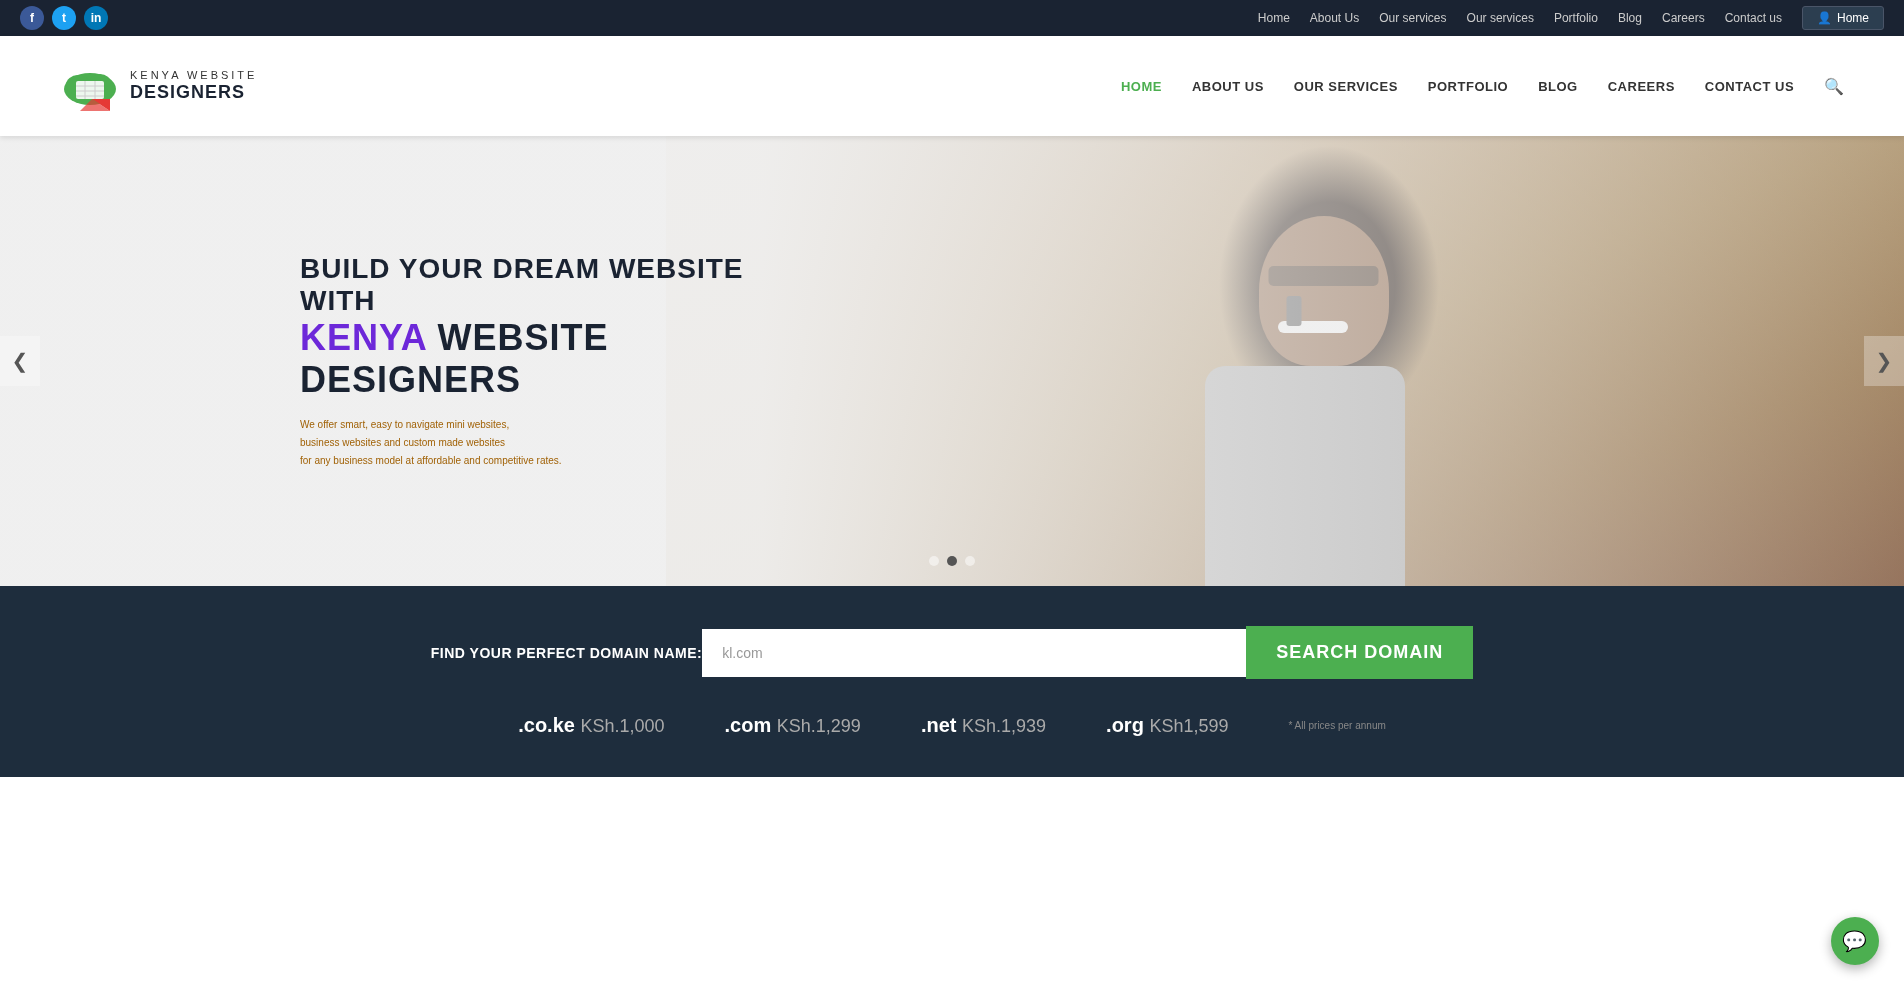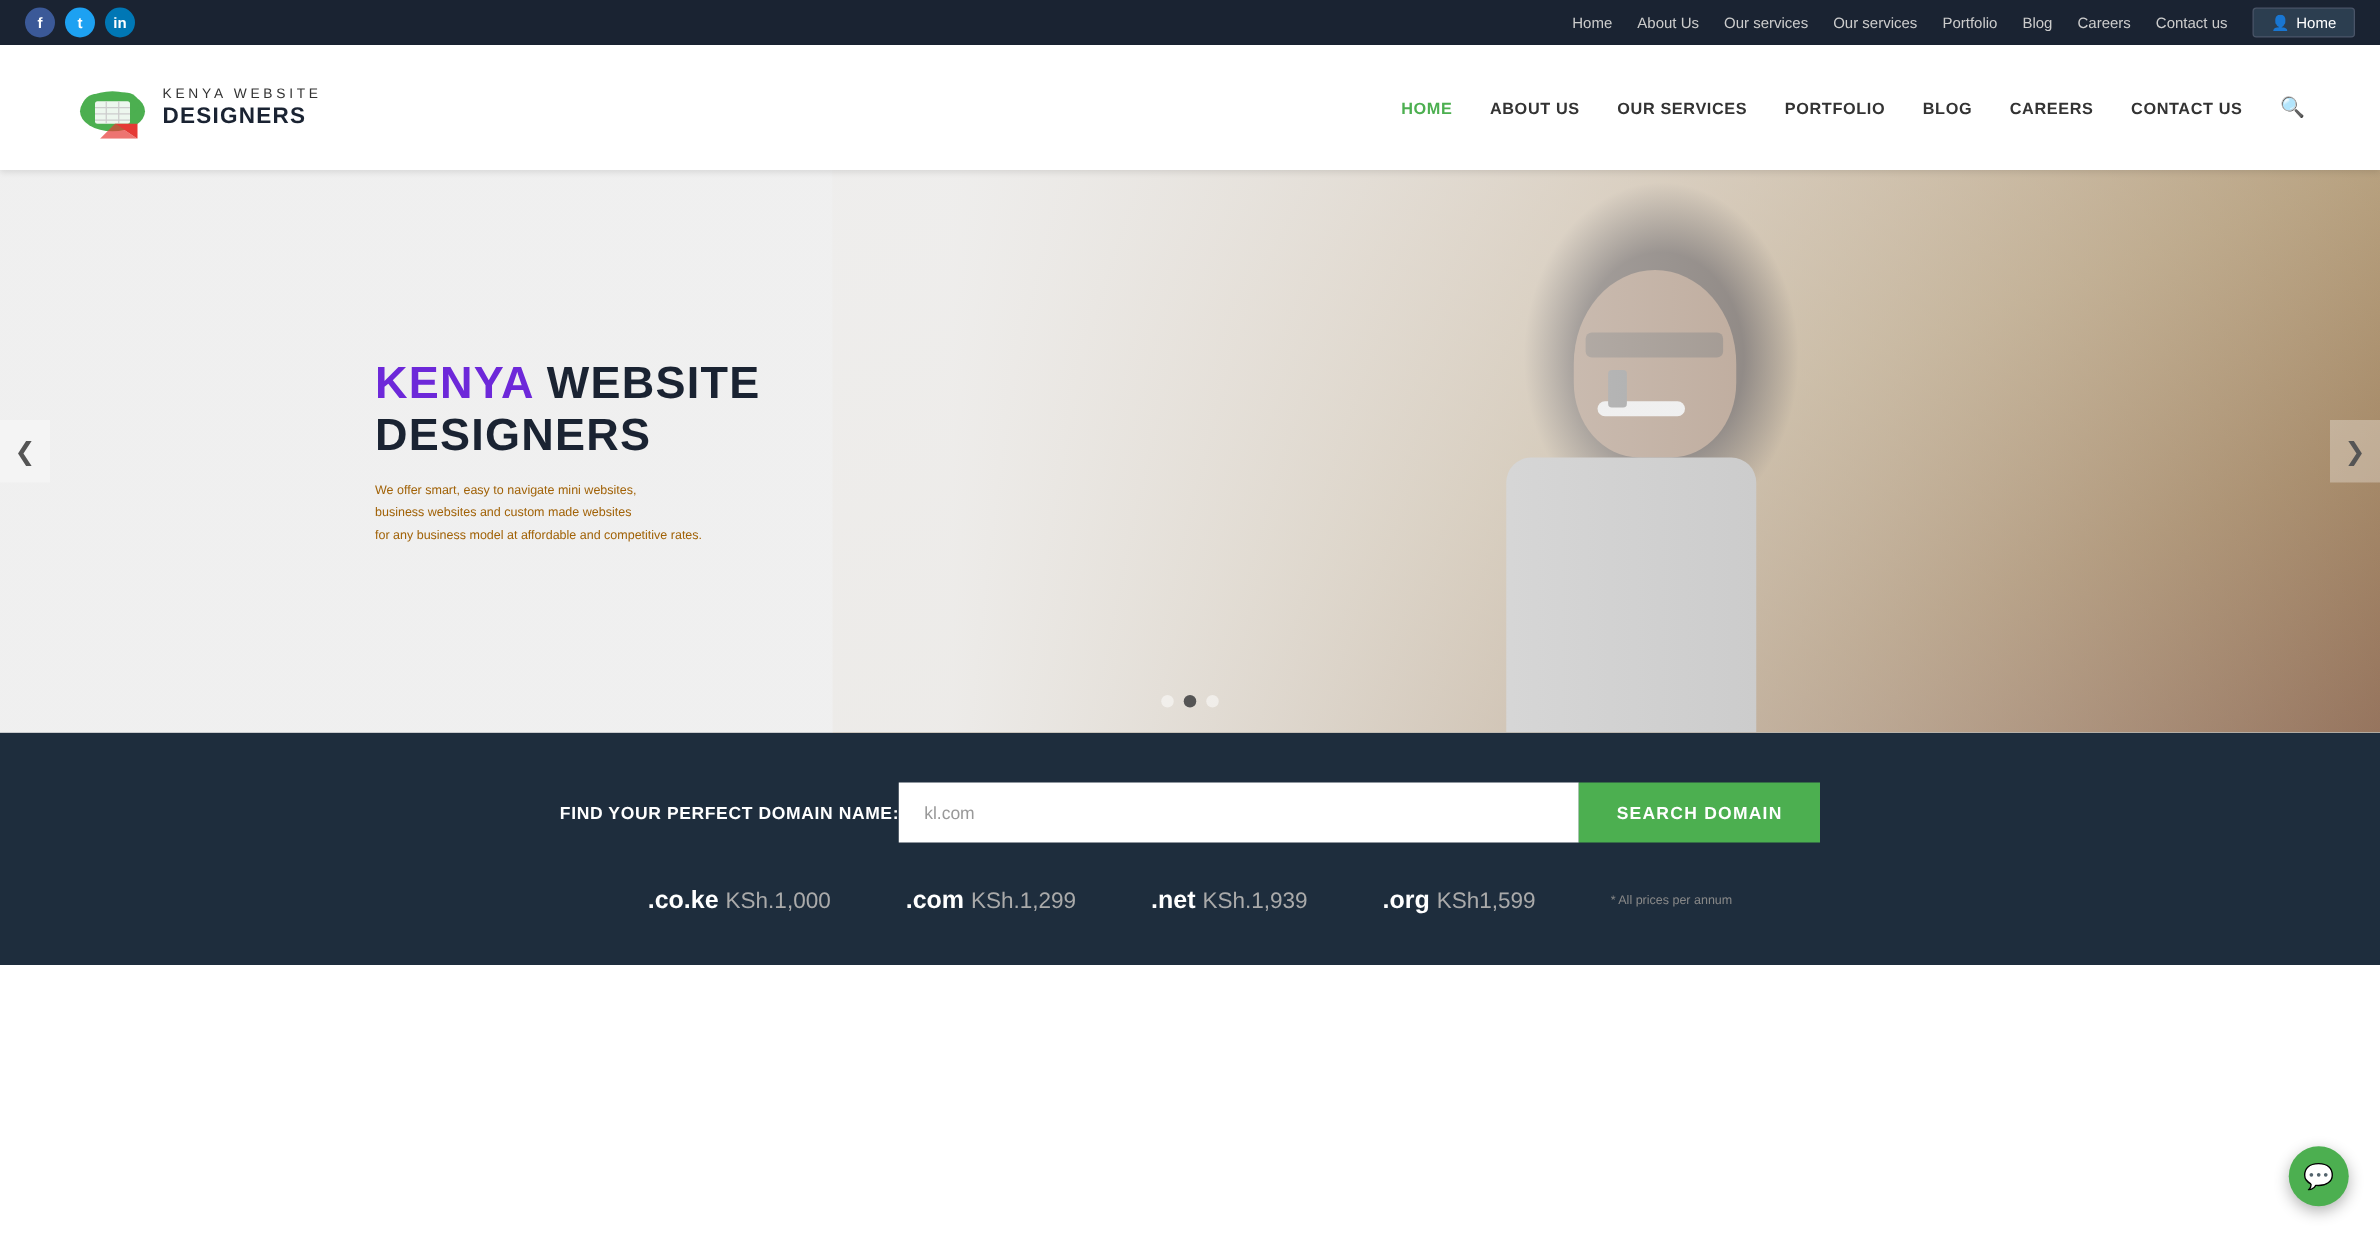--- a/index.html
+++ b/index.html
@@ -141,21 +141,21 @@
       color: white; font-size: 14px; font-weight: bold;
       letter-spacing: 0.5px; white-space: nowrap;
     }
     .domain-input {
       width: 544px; padding: 16px 20px;
       border: none; outline: none; font-size: 14px;
       color: #999;
     }
     .domain-search-btn {
       background: #4caf50; color: white; border: none;
-      padding: 16px 30px; font-size: 14px; font-weight: bold;
+      padding: 16px 30px; font-size: 18px; font-weight: bold;
       letter-spacing: 1px; cursor: pointer; text-transform: uppercase;
       white-space: nowrap;
     }
     .domain-prices {
       display: flex; align-items: center; justify-content: center;
       gap: 60px; color: white;
     }
     .domain-price-item { font-size: 18px; }
     .domain-price-item .ext { font-weight: bold; font-size: 20px; }
     .domain-price-item .price { color: #aaa; font-size: 18px; }
@@ -248,20 +248,21 @@
 
       <div style="position:absolute;top:185px;left:50%;transform:translateX(-10%);width:70px;height:12px;background:white;border-radius:20px;"></div>
 
       <div style="position:absolute;top:230px;left:50%;transform:translateX(-40%);width:200px;height:250px;background:#aaa;border-radius:20px 20px 0 0;"></div>
 
       <div style="position:absolute;top:160px;left:50%;transform:translateX(10%);width:15px;height:30px;background:#555;border-radius:3px;"></div>
     </div>
   </div>
   <div class="hero-content">
     <div class="hero-text">
+      <div class="hero-title-line1">BUILD YOUR DREAM WEBSITE WITH</div>
       <div class="hero-title-line2">
         <span class="green">KENYA</span>
         <span class="dark"> WEBSITE</span>
       </div>
       <div class="hero-title-line3">DESIGNERS</div>
       <div class="hero-subtitle">
         We offer smart, easy to navigate mini websites,<br>
         business websites and custom made websites<br>
         for any business model at affordable and competitive rates.
       </div>

